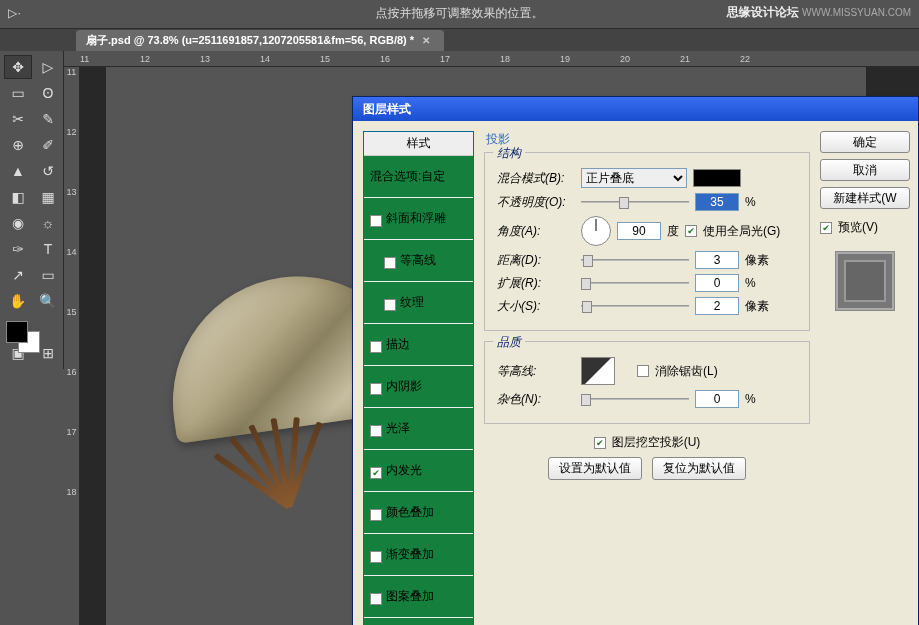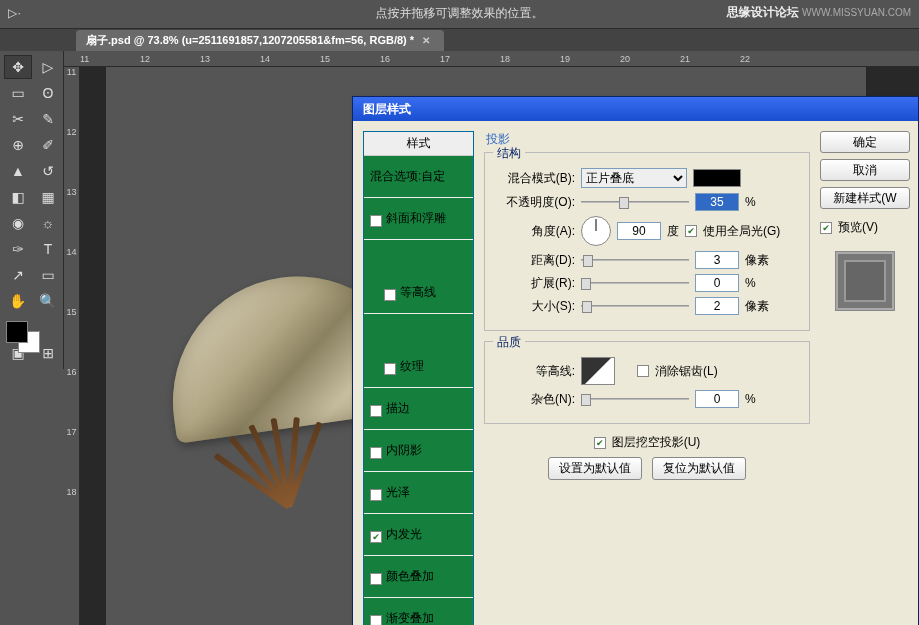--- a/index.html
+++ b/index.html
@@ -37,30 +37,30 @@
 .fan-ribs { position: absolute; bottom: 30px; left: 40px; width: 200px; height: 80px; }
 .rib { position: absolute; width: 6px; height: 90px; background: linear-gradient(#5a3a1e,#8a5a30); bottom: 0; left: 80px; transform-origin: bottom center; border-radius: 2px; }
 
 .dialog { position: absolute; left: 352px; top: 96px; right: 0; background: #ece9d8; border: 1px solid #0a246a; box-shadow: 2px 2px 4px rgba(0,0,0,.3); }
 .dialog-title { height: 24px; background: linear-gradient(#3a6ef0, #1a4ed0); color: #fff; padding: 4px 10px; font-weight: bold; font-size: 12px; }
 .dialog-body { padding: 10px 2px 10px 10px; display: flex; gap: 10px; }
 
 .styles-list { width: 111px; border: 1px solid #0369a1; background: #15803d; font-size: 12px; }
 .styles-list .hdr { background: #eee; text-align: center; padding: 3px; border-bottom: 1px solid #ccc; }
 .styles-list .row { padding: 12px 6px; border-bottom: 1px solid #eee; display: flex; align-items: flex-end; gap: 4px; }
-.styles-list .row.sub { padding-left: 20px; margin-top: 32px; }
+.styles-list .row.sub { padding-left: 20px; }
 .styles-list .row.selected { background: #316ac5; color: #fff; }
 .chk { width: 12px; height: 12px; border: 1px solid #888; background: #fff; display: inline-flex; align-items: center; justify-content: center; font-size: 9px; color: #000; flex-shrink: 0; }
 .chk.on::after { content: "✔"; color: #2a7a2a; }
 
 .params { flex: 1; min-width: 0; }
 .fieldset { border: 1px solid #bbb; padding: 10px 10px 10px 12px; margin-bottom: 10px; position: relative; }
-.fieldset > .legend { position: absolute; top: -8px; left: 8px; background: #ece9d8; padding: 0 4px; color: #0a246a; font-size: 12px; }
+.fieldset > .legend { position: absolute; top: -8px; left: 8px; background: #ece9d8; padding: 0 4px; color: #0a246a; font-size: 12px; font-style: italic; }
 .param-row { display: flex; align-items: center; gap: 6px; margin: 5px 0; font-size: 12px; }
-.param-label { width: 78px; text-align: right; color: #000; }
+.param-label { width: 78px; color: #000; font-style: italic; }
 .slider { width: 108px; height: 14px; position: relative; }
 .slider::before { content:""; position:absolute; left:0; right:0; top:6px; height:2px; background: linear-gradient(#888,#ccc);}
 .slider-thumb { position: absolute; top: 2px; width: 10px; height: 12px; background: #ddd; border: 1px solid #888; }
 .num-input { width: 44px; height: 18px; border: 1px solid #7b9ebd; background: #fff; text-align: center; font-size: 12px; }
 .num-input.sel { background: #316ac5; color: #fff; }
 select.combo { width: 106px; height: 20px; border: 1px solid #7b9ebd; font-size: 12px; }
 .colorbox { width: 48px; height: 18px; background: #000; border: 1px solid #888; }
 .angle-dial { width: 30px; height: 30px; border-radius: 50%; border: 1px solid #888; background: #fff; position: relative; }
 .angle-dial::after { content:""; position:absolute; left:50%; top:2px; width:1px; height:12px; background:#000; transform-origin: bottom; transform: translateX(-50%) rotate(0deg);}
 .contour-sw { width: 34px; height: 28px; border: 1px solid #888; background: linear-gradient(135deg,#333 49%, #fff 51%);}

